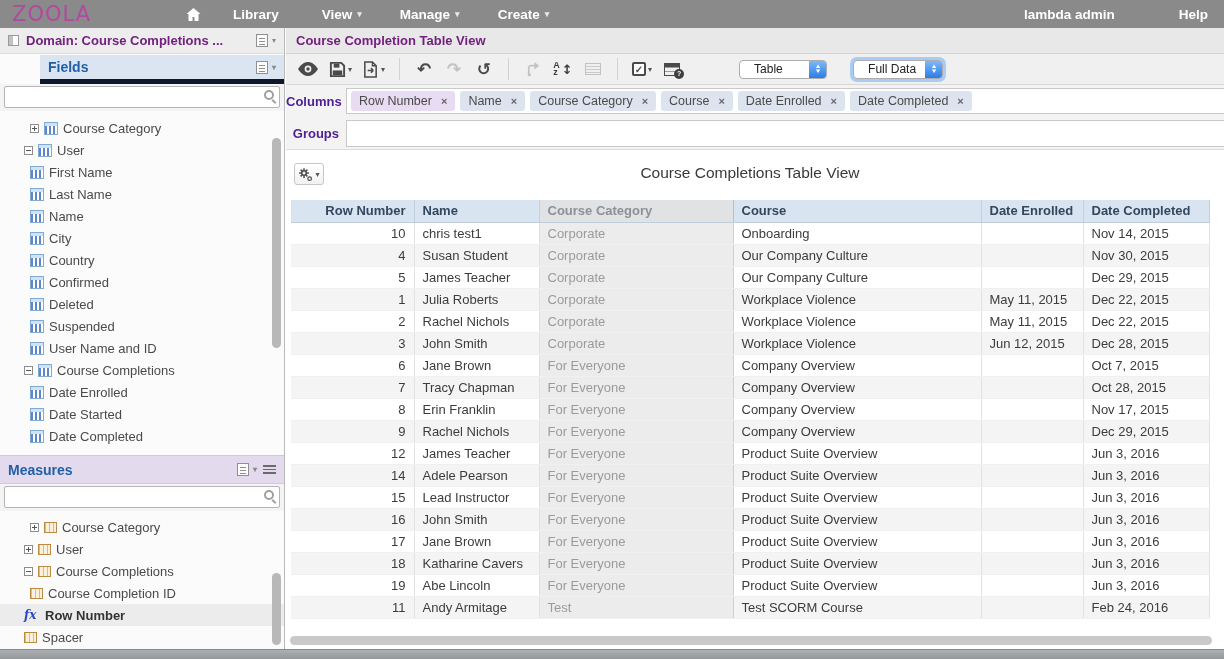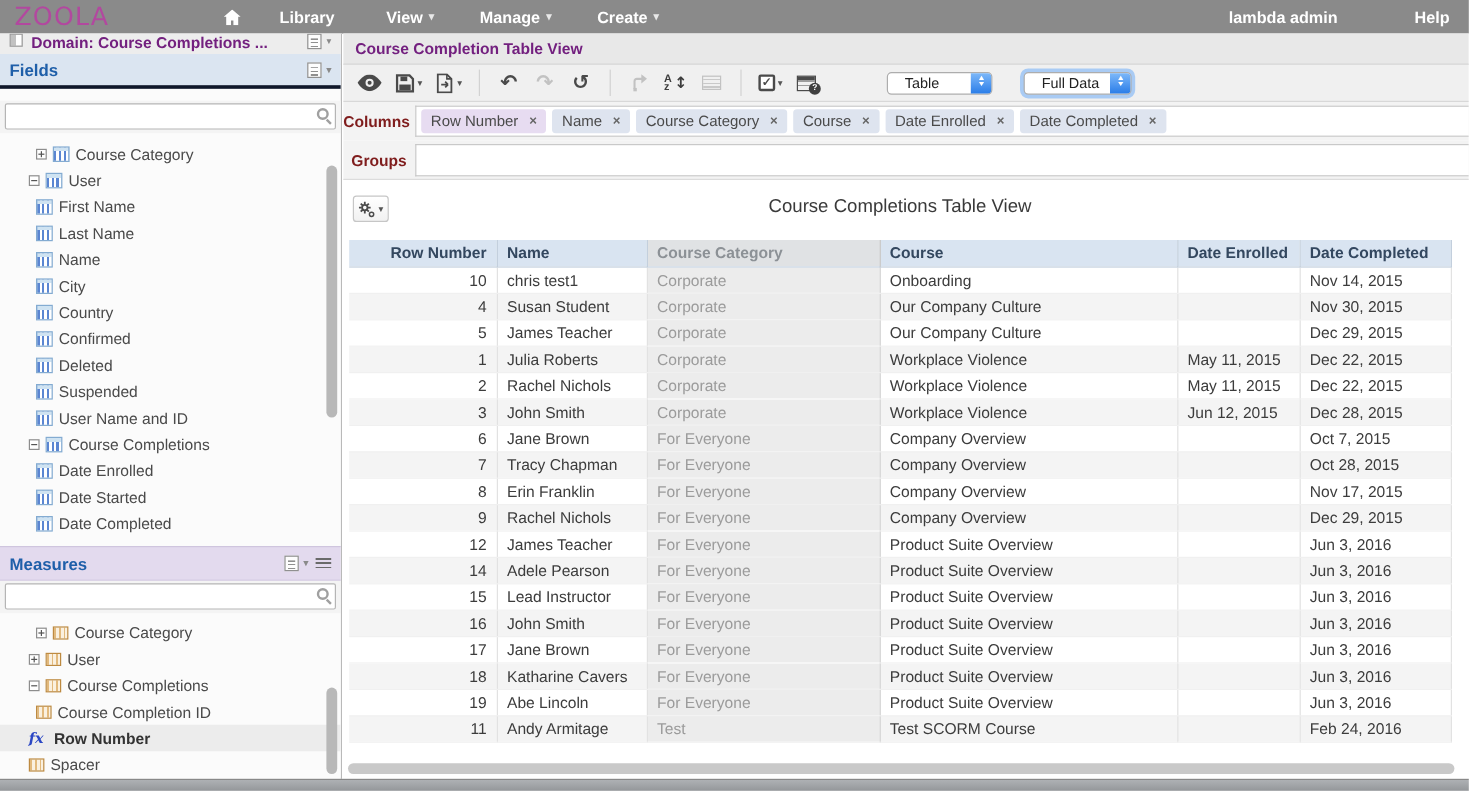--- a/index.html
+++ b/index.html
@@ -35,36 +35,36 @@
 
   
   .sidebar {
     position:absolute; top:28px; left:0; width:285px; height:621px;
     background:#fbfbfb; border-right:1px solid #b9b9b9;
     overflow:hidden;
   }
   .domain-hdr {
     position:absolute; top:0; left:0; right:0; height:26px;
     background:#ededed; border-bottom:1px solid #dcdcdc;
-    display:flex; align-items:flex-start; padding:0 8px; gap:7px;
+    display:flex; align-items:center; padding:0 8px; gap:7px;
   }
   .domain-title { color:#73207f; font-weight:bold; font-size:13px; white-space:nowrap; overflow:hidden; }
   .panel-toggle-ic { width:11px; height:11px; border:1px solid #9a9a9a; background:linear-gradient(90deg,#c2c2c2 0 4px,#fff 4px); flex:none; }
   .hdr-icons { margin-left:auto; display:flex; align-items:center; gap:6px; }
   .lm { width:12px; height:13px; border:1px solid #909090; background:#fdfdfd; position:relative; display:inline-block; }
   .lm::before { content:""; position:absolute; left:2px; right:2px; top:3px; height:8px;
     background:repeating-linear-gradient(180deg,#8f8f8f 0 1px,transparent 1px 3px); }
   .lm-caret { font-size:8px; color:#8a8a8a; margin-left:-2px; }
 
   .sec-hdr {
     position:absolute; left:0; right:0; height:29px;
     display:flex; align-items:center; padding:0 8px;
     font-weight:bold; font-size:14px; color:#1f5fa9;
   }
-  .fields-hdr { top:17px; background:#dbe5f1; border-bottom:3px solid #0f172a; }
+  .fields-hdr { top:27px; background:#dbe5f1; border-bottom:5px solid #0f172a;margin-left:40px; }
   .measures-hdr { top:427px; background:#e3daee; border-bottom:1px solid #d2c8e0; border-top:1px solid #cfc5de; }
   .hamburger { width:13px; height:9px; background:repeating-linear-gradient(180deg,#6a6a6a 0 1.5px,transparent 1.5px 3.6px); display:inline-block; }
 
   .search-wrap { position:absolute; left:0; right:0; height:27px; background:#f4f4f4; padding:2px 4px; }
   .fields-search-wrap { top:56px; }
   .measures-search-wrap { top:456px; }
   .search-box { position:relative; width:100%; height:22px; }
   .search-box input {
     width:100%; height:22px; border:1px solid #b5b5b5; border-radius:2px;
     background:#fff; padding:0 24px 0 6px; font-size:12px; outline:none;
@@ -125,21 +125,21 @@
   .macselect .val { flex:1; padding-left:14px; white-space:nowrap; }
   .macselect .stepper { width:17px; align-self:stretch; background:linear-gradient(#7db8f9,#2a7de8);
     border-radius:0 3px 3px 0; color:#fff; display:flex; flex-direction:column; align-items:center; justify-content:center; line-height:5px; }
   .macselect .stepper span { font-size:6px; transform:scaleX(1.2); }
   .sel-table { width:88px; margin-left:50px; }
   .sel-data { width:90px; margin-left:22px; box-shadow:0 0 0 3px #a9cbf4; }
 
   .fieldrow { display:flex; align-items:center; background:#f3f3f3; }
   .cols-row { height:32px; }
   .groups-row { height:33px; border-bottom:1px solid #dcdcdc; }
-  .rowlabel { width:60px; text-align:right; font-weight:bold; color:#7f1d1d; font-size:13px; padding-right:7px; flex:none; }
+  .rowlabel { width:60px; text-align:right; font-weight:bold; color:#4c1d95; font-size:13px; padding-right:7px; flex:none; }
   .rowbox { flex:1; background:#fff; border:1px solid #c9c9c9; border-right:none;
     display:flex; align-items:center; padding:2px 4px; gap:5px; overflow:hidden; }
   .cols-box { height:26px; }
   .groups-box { height:27px; }
   .pill { height:20px; background:#dee4ef; border-radius:3px; padding:0 8px; font-size:12.5px; color:#4a4a4a;
     display:flex; align-items:center; gap:9px; white-space:nowrap; cursor:pointer; }
   .pill.pill-purple { background:#e7dcf1; }
   .pill .x { font-size:11px; font-weight:bold; color:#666; cursor:pointer; }
 
   .canvas { position:relative; height:497px; background:#fff; }

